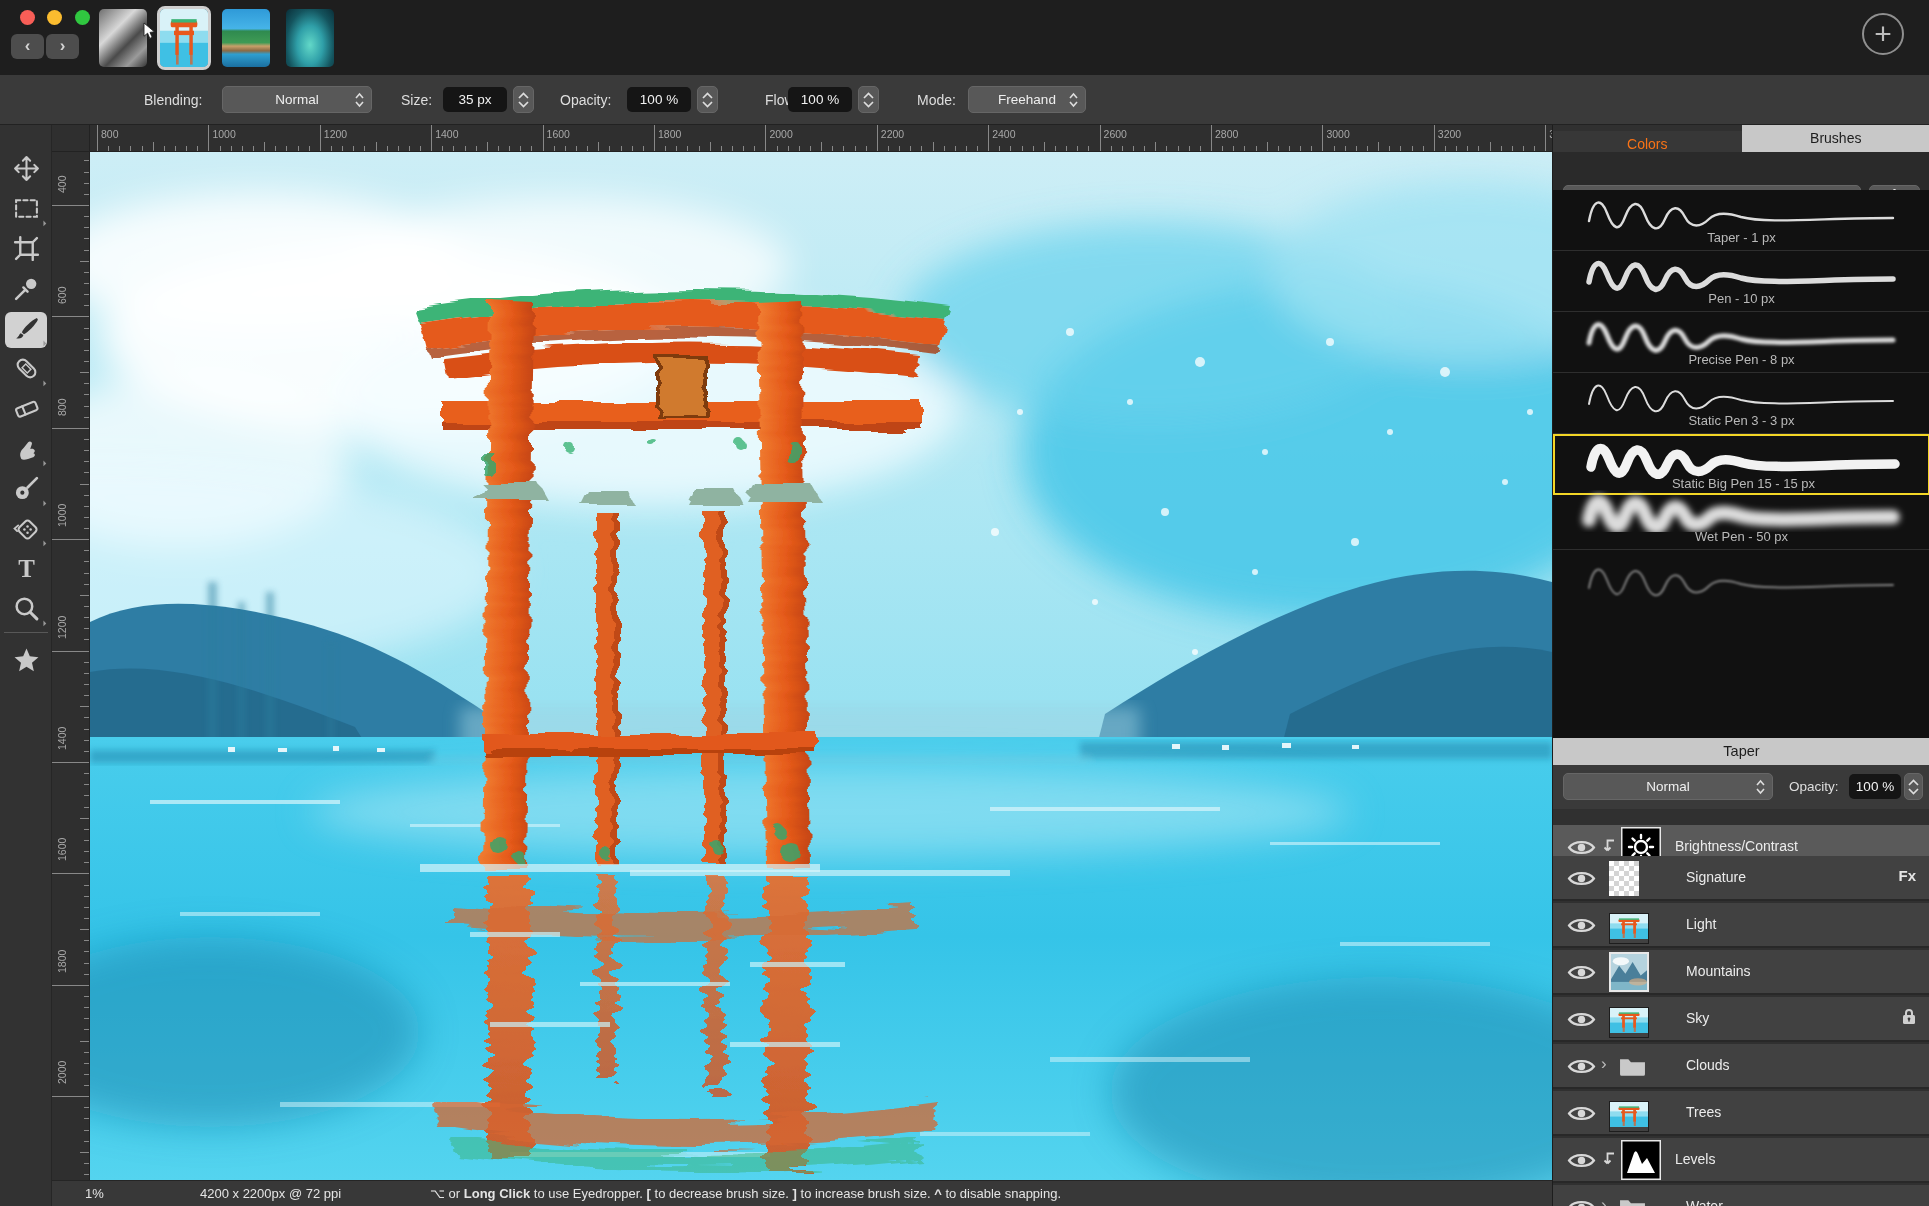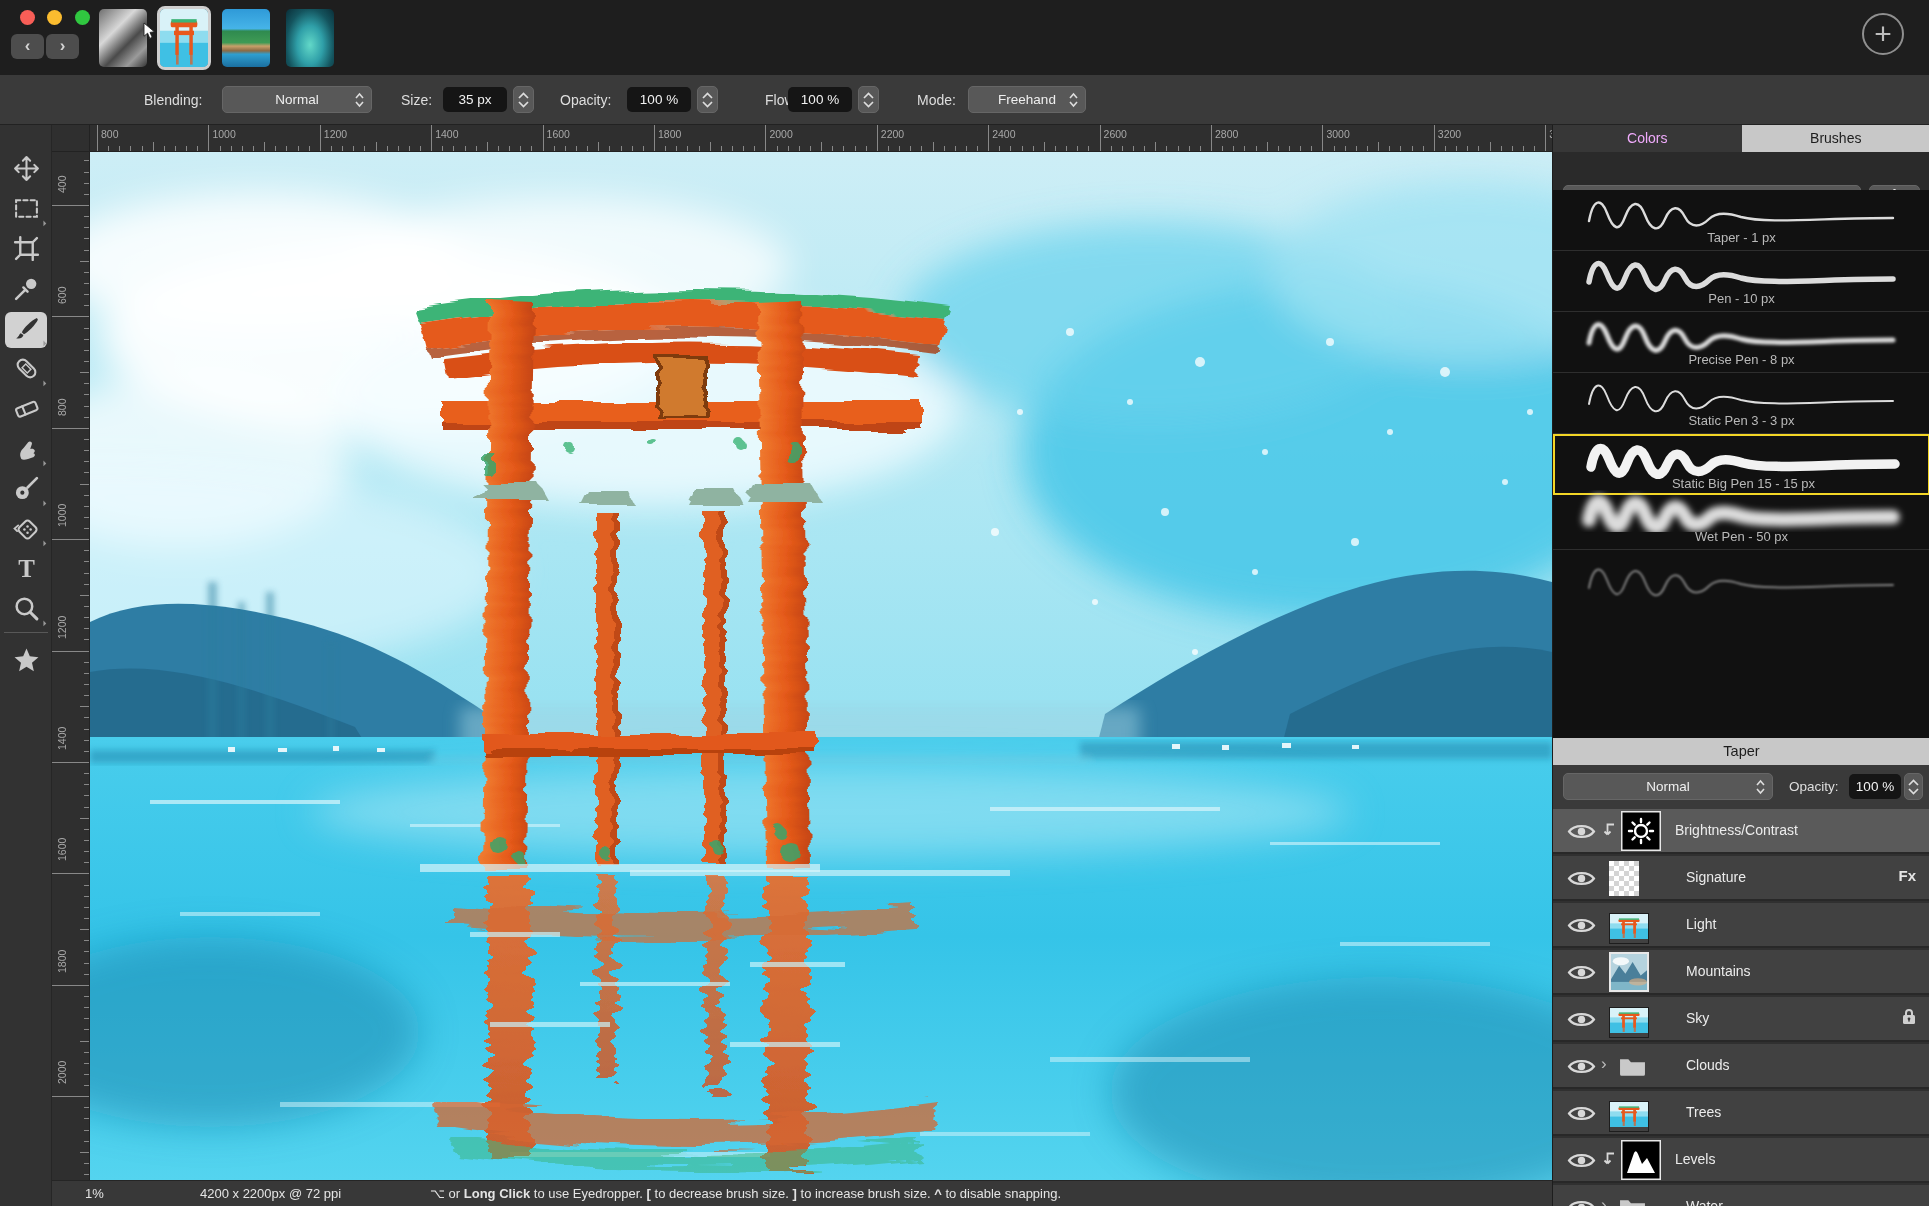--- a/index.html
+++ b/index.html
@@ -57,21 +57,21 @@
   #canvas svg { display:block; }
 
   
   #statusbar { left:52px; top:1180px; width:1500px; height:26px; background:#383838; border-top:1px solid #252525; }
   #statusbar span { position:absolute; top:5px; color:#e4e4e4; font-size:13px; white-space:nowrap; }
 
   
   #panel { left:1552px; top:125px; width:377px; height:1081px; background:#303030; border-left:1px solid #1d1d1d; }
   #ptabs { position:absolute; left:0; top:0; width:377px; height:27px; display:flex; }
   .ptab { flex:1; text-align:center; font-size:14px; line-height:27px; }
-  .ptab.off { background:#373737; color:#f0abfc; }
+  .ptab.off { background:#373737; color:#f97316;margin-top:6px; }
   .ptab.on { background:#c8c8c8; color:#1d1d1d; }
   #catrow { position:absolute; left:0; top:27px; width:377px; height:38px; background:#2a2a2a; }
   #catdd { left:10px; top:33px; width:298px; }
   #gearbtn { position:absolute; left:316px; top:33px; width:51px; height:27px; background:#585858;
     border:1px solid #666; border-radius:5px; display:flex; align-items:center; justify-content:center; }
   #brushlist { position:absolute; left:0; top:65px; width:377px; height:548px; background:#111; overflow:hidden; }
   .brow { position:absolute; left:0; width:377px; height:61px; border-bottom:1px solid #2e2e2e; }
   .brow.sel { border:2px solid #f3d626; }
   .brow .bstroke { position:absolute; left:18px; top:1px; }
   .brow .blabel { position:absolute; left:0; top:40px; width:377px; text-align:center; color:#b9b9b9; font-size:13px; }
@@ -809,21 +809,21 @@
       </div>
       <span class="tb-label abs" style="left:236px; top:-3px; font-size:13.5px;">Opacity:</span>
       <div class="valfield" style="left:296px; top:9px; width:52px;">100 %</div>
       <div class="stepper" style="left:351px; top:8px; width:19px;">
           <svg width="11" height="18" viewBox="0 0 11 18">
             <path d="M1,7 L5.5,2.5 L10,7 M1,11 L5.5,15.5 L10,11" fill="none" stroke="#ddd" stroke-width="1.7"></path>
           </svg>
         </div>
     </div>
     <div id="layerlist">
-        <div class="lrow sel" style="top: 0px;">
+        <div class="lrow sel" style="top: 16px;">
           <div class="eye"><svg width="29" height="19" viewBox="0 0 28 18">
               <path d="M2,9 C7,2 21,2 26,9 C21,16 7,16 2,9 Z" fill="none" stroke="#d8d8d8" stroke-width="2.2"></path>
               <circle cx="14" cy="9" r="3.6" fill="#d8d8d8"></circle>
             </svg></div>
           <div class="clip"><svg width="14" height="17" viewBox="0 0 14 17">
               <path d="M11,2.5 h-6.5 v10 m0,0 l-3,-3 m3,3 l3,-3" fill="none" stroke="#d8d8d8" stroke-width="1.8"></path>
             </svg></div>
           <div class="thumbwrap" style="left: 68px; top: 2px;"><svg width="40" height="40" viewBox="0 0 40 40">
               <rect width="40" height="40" fill="#000" stroke="#e8e8e8" stroke-width="3"></rect>
               <circle cx="20" cy="20" r="6" fill="none" stroke="#fff" stroke-width="2.4"></circle>

